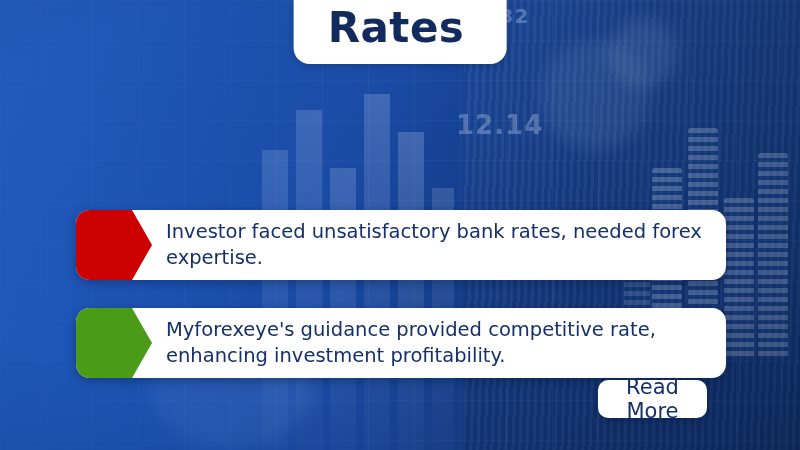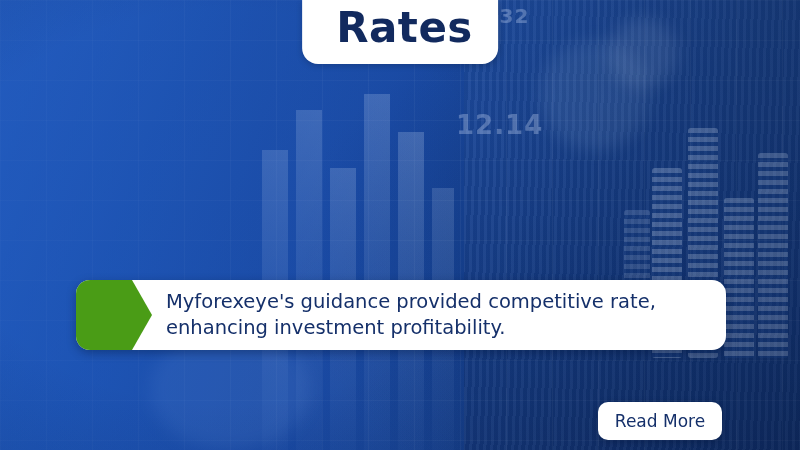--- a/index.html
+++ b/index.html
@@ -88,21 +88,21 @@
   }
 
   
   .title-wrap {
     position: absolute;
     top: 0;
     left: 50%;
     transform: translateX(-50%);
     background: #ffffff;
     border-radius: 0 0 16px 16px;
-    padding: 4px 25px 12px 34px;
+    padding: 4px 42px 12px 34px;
     box-shadow: 0 2px 6px rgba(0,0,0,0.18);
   }
   .title-text {
     font-family: "DejaVu Sans", sans-serif;
     font-weight: 700;
     font-size: 42px;
     line-height: 48px;
     color: #122a5e;
     letter-spacing: 0.5px;
   }
@@ -113,21 +113,21 @@
     left: 76px;
     width: 650px;
     background: #ffffff;
     border-radius: 14px;
     display: flex;
     align-items: stretch;
     box-shadow: 0 3px 10px rgba(4,18,48,0.35);
     overflow: visible;
   }
   #row1 { top: 210px; height: 70px; }
-  #row2 { top: 280px; height: 70px; }
+  #row2 { top: 308px; height: 70px; }
 
   .chip {
     position: relative;
     width: 56px;
     flex: 0 0 56px;
     border-radius: 14px 0 0 14px;
   }
   .chip::after {
     content: "";
     position: absolute;
@@ -153,34 +153,33 @@
     font-weight: 400;
     display: flex;
     align-items: center;
   }
 
   
   .read-more {
     position: absolute;
     top: 380px;
     left: 598px;
-    width: 124px;
+    width: 109px;
     height: 38px;
     background: #ffffff;
     border-radius: 10px;
     display: flex;
     align-items: center;
     justify-content: center;
     color: #15306a;
-    font-size: 17px;
+    font-size: 21px;
     font-family: "DejaVu Sans", sans-serif;
     box-shadow: 0 2px 7px rgba(4,18,48,0.35);
     cursor: pointer;
     border: none;
-    margin-top: 22px;
   }
 </style>
 </head>
 <body>
 
 <div id="stage">
 
   <div class="bg-base"></div>
 
   <div class="bg-photo-right"></div>
@@ -207,20 +206,24 @@
   <div class="vignette"></div>
 
   <div class="ghost-num" style="left:476px; top:4px; font-size:20px;">8.32</div>
   <div class="ghost-num" style="left:456px; top:110px; font-size:26px;">12.14</div>
   <div class="ghost-num" style="left:672px; top:325px; font-size:17px; color:rgba(220,232,255,0.38);">S A V</div>
 
   <div class="title-wrap">
     <div class="title-text">Rates</div>
   </div>
 
+  <div class="callout" id="row1">
+    <div class="chip red"></div>
+    <div class="callout-text">Investor faced unsatisfactory bank rates, needed forex expertise.</div>
+  </div>
 
   <div class="callout" id="row2">
     <div class="chip green"></div>
     <div class="callout-text">Myforexeye's guidance provided competitive rate, enhancing investment profitability.</div>
   </div>
 
   <button class="read-more">Read More</button>
 
 </div>
 

